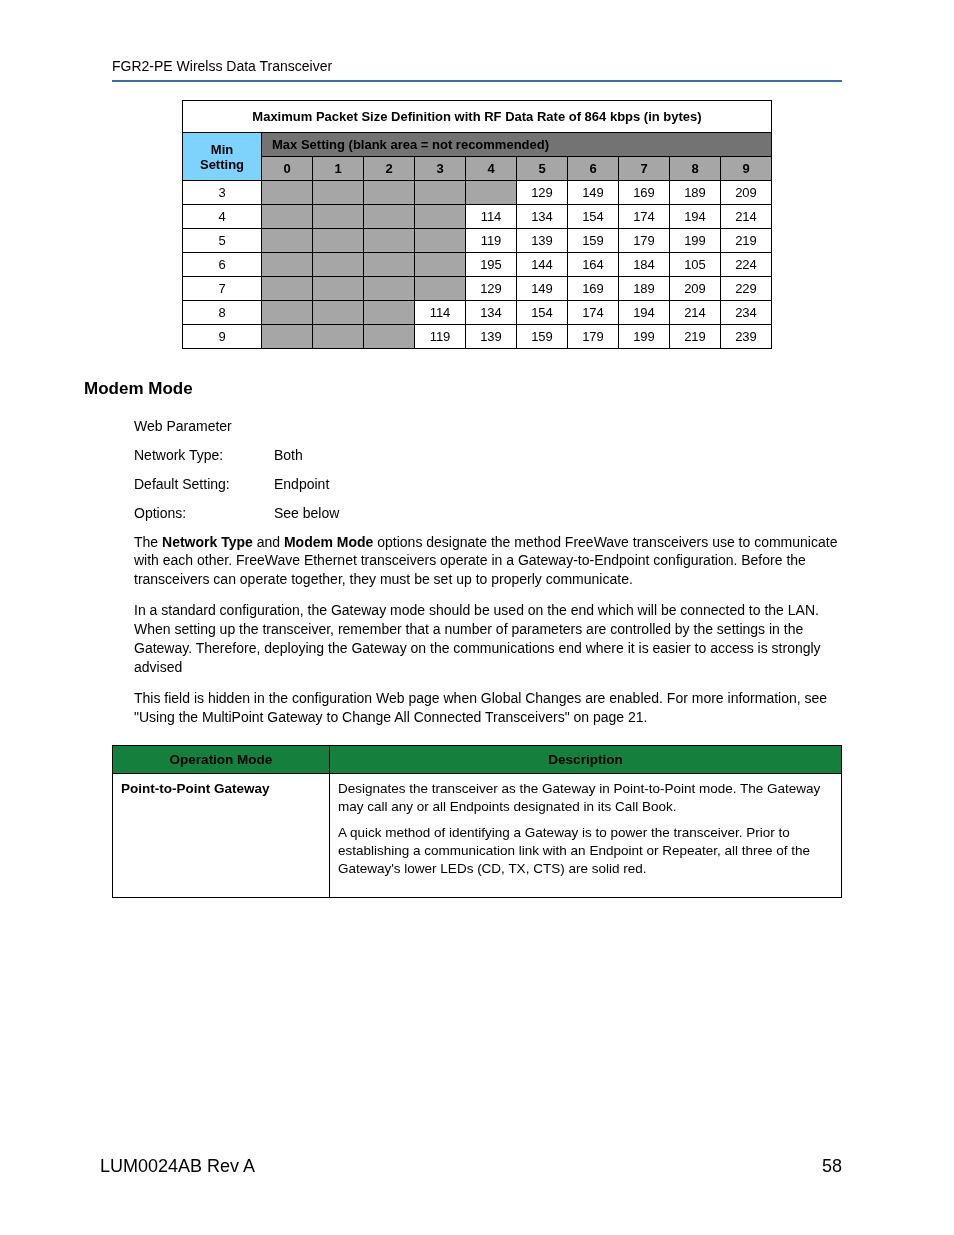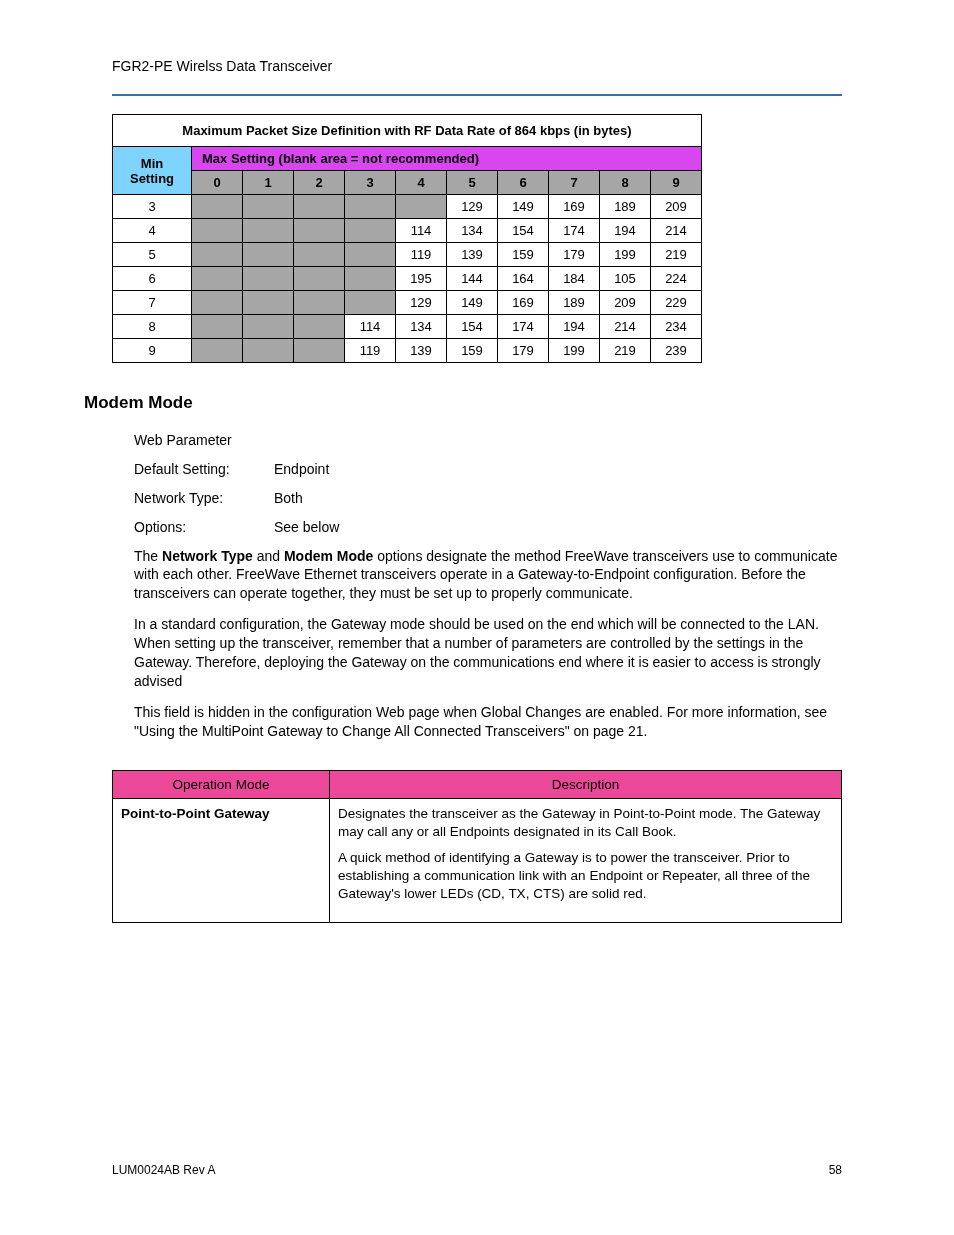--- a/index.html
+++ b/index.html
@@ -11,50 +11,50 @@
   }
   .page {
     width: 954px;
     min-height: 1235px;
     box-sizing: border-box;
     padding: 58px 112px 40px 112px;
     position: relative;
   }
   .doc-header {
     font-size: 14px;
-    margin-bottom: 20px;
+    margin-bottom: 6px;
   }
   .header-rule {
     border: none;
     border-top: 2px solid #3a6ea5;
     margin: 0 0 18px 0;
   }
   
   .packet-table-wrap {
     display: flex;
-    justify-content: flex-start;
+    justify-content: center;
     margin-bottom: 30px;
   }
   table.packet {
     border-collapse: collapse;
     width: 590px;
     font-size: 13px;
   }
   table.packet th, table.packet td {
     border: 1px solid #000;
     text-align: center;
     padding: 4px 0;
   }
   table.packet .title-row th {
     font-weight: bold;
     background: #fff;
     padding: 8px 4px;
   }
   table.packet .maxset-row th {
-    background: #d946ef;
+    background: #737373;
     font-weight: bold;
     text-align: center;
     padding: 4px;
   }
   table.packet .col-header th {
     background: #a6a6a6;
     font-weight: bold;
     padding: 4px 2px;
     width: 46px;
   }
@@ -79,58 +79,58 @@
     line-height: 1.35;
   }
   .def-label {
     width: 140px;
     flex: 0 0 140px;
   }
   .def-value {
     flex: 1;
   }
   .def-value p { margin: 0 0 12px 0; }
-  .def-value p:last-child { margin-bottom: 11px; }
+  .def-value p:last-child { margin-bottom: 0; }
   b { font-weight: bold; }
   
   table.opmode {
     border-collapse: collapse;
     width: 100%;
     margin-top: 18px;
     font-size: 13.5px;
   }
   table.opmode th {
-    background: #ec4899;
+    background: #15803d;
     border: 1px solid #000;
-    font-weight: normal;
+    font-weight: bold;
     padding: 6px;
     text-align: center;
   }
   table.opmode td {
     border: 1px solid #000;
     padding: 6px 8px;
     vertical-align: top;
     line-height: 1.35;
   }
   table.opmode td.mode-name {
     font-weight: bold;
     width: 200px;
     border-radius: 11px;
   }
   table.opmode td p { margin: 0 0 8px 0; }
   table.opmode td p:last-child { margin-bottom: 12px; }
   
   .footer {
     position: absolute;
     bottom: 58px;
-    left: 112px;
+    left: 100px;
     right: 112px;
     display: flex;
     justify-content: space-between;
-    font-size: 12px;
+    font-size: 18px;
   }
 </style>
 </head>
 <body>
 
 <div class="page">
   <div class="doc-header">FGR2-PE Wirelss Data Transceiver</div>
   <hr class="header-rule">
 
   <div class="packet-table-wrap">
@@ -252,26 +252,26 @@
     </table>
   </div>
 
   <h2 class="section-heading">Modem Mode</h2>
 
   <div class="def-block">
     <div class="def-row">
       <div class="def-label">Web Parameter</div>
     </div>
     <div class="def-row">
+      <div class="def-label">Network Type:</div>
+      <div class="def-value">Both</div>
+    </div>
+    <div class="def-row">
       <div class="def-label">Default Setting:</div>
       <div class="def-value">Endpoint</div>
-    </div>
-    <div class="def-row">
-      <div class="def-label">Network Type:</div>
-      <div class="def-value">Both</div>
     </div>
     <div class="def-row">
       <div class="def-label">Options:</div>
       <div class="def-value">See below</div>
     </div>
     <div class="def-row">
       <div class="def-value">
         <p>
           <span>The </span><b>Network Type</b><span> and </span><b>Modem Mode</b><span> options designate the method FreeWave transceivers use to communicate with each other. FreeWave Ethernet transceivers operate in a Gateway-to-Endpoint configuration. Before the transceivers can operate together, they must be set up to properly communicate.</span>
         </p>

